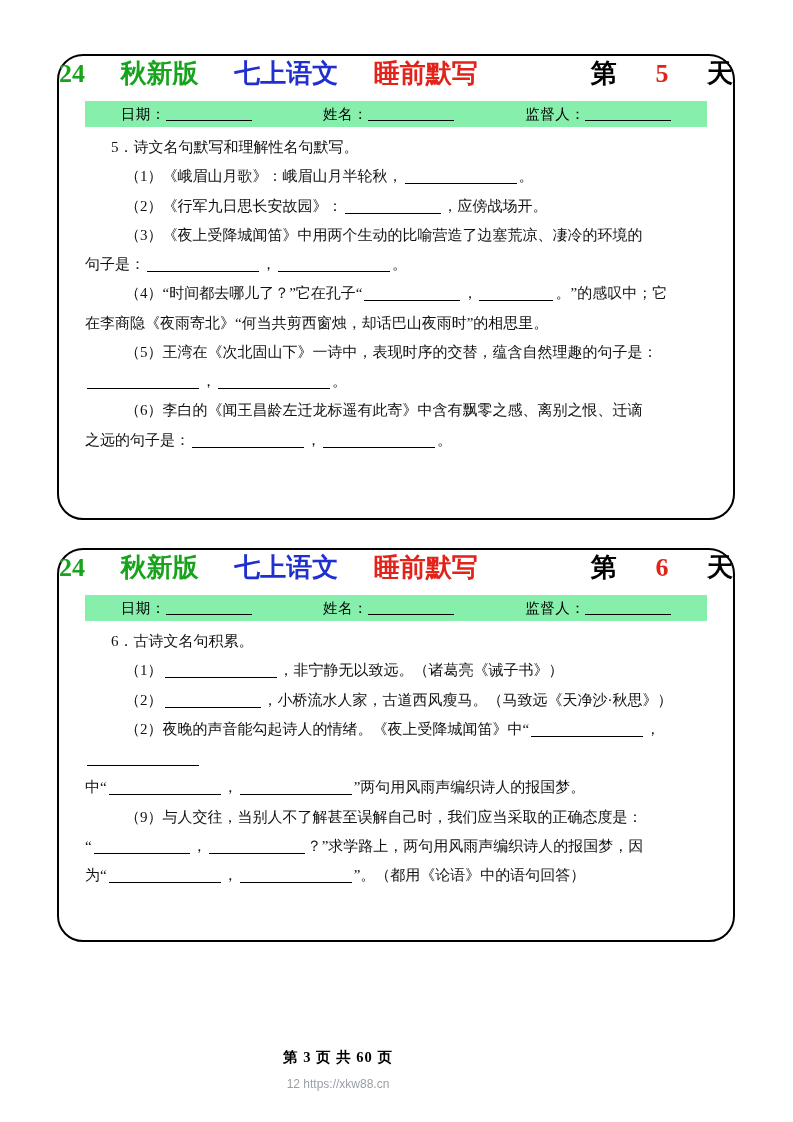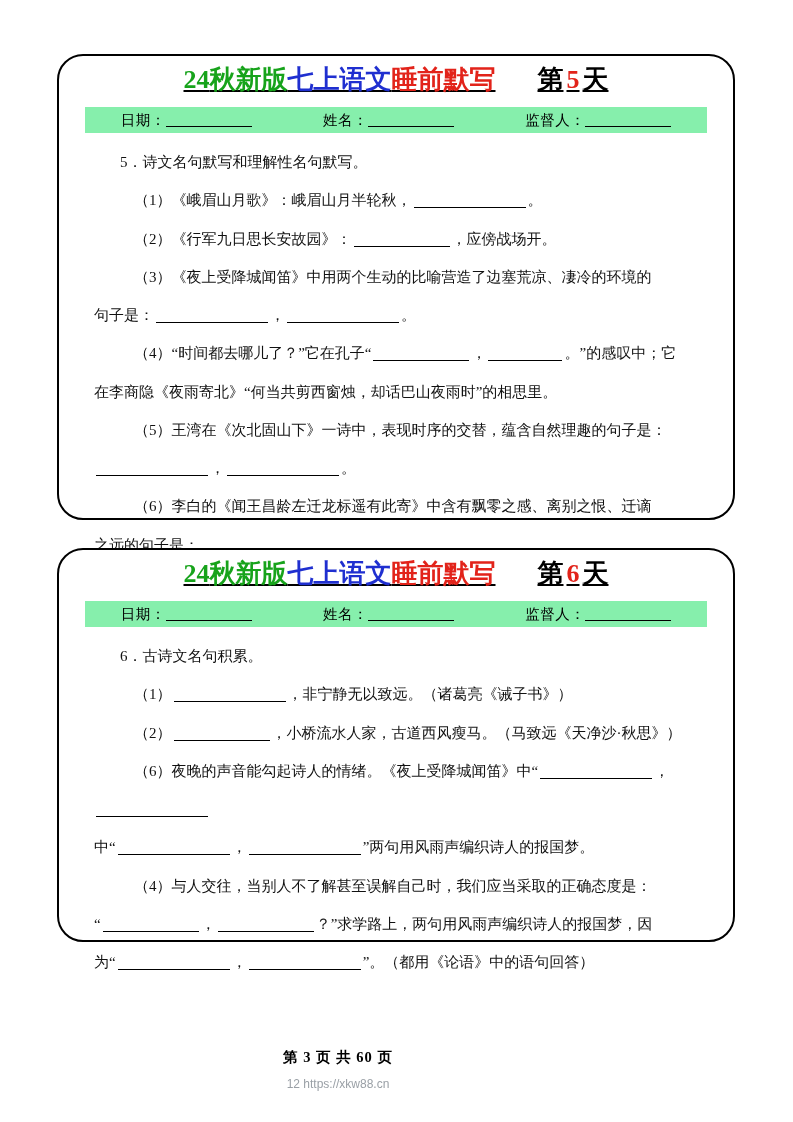--- a/index.html
+++ b/index.html
@@ -31,25 +31,24 @@
     border-radius: 26px;
     box-sizing: border-box;
     background: #ffffff;
   }
   #card-1 { top: 54px; height: 466px; }
   #card-2 { top: 548px; height: 394px; }
 
   .title-row {
     display: flex;
     align-items: baseline;
-    justify-content: center;
-    padding-top: 6px;
+    justify-content: space-between;
+    padding-top: 0;
     padding-bottom: 6px;
     white-space: nowrap;
-    text-decoration: underline;
   }
   .t-seg {
     font-family: "Liberation Serif", "DejaVu Serif", serif;
     font-weight: bold;
     font-size: 26px;
     letter-spacing: 0px;
   }
   .t-green { color: #17a31b; }
   .t-blue  { color: #1f2fd0; }
   .t-red   { color: #e2231a; }
@@ -70,21 +69,21 @@
   .info-item { white-space: nowrap; }
   .ul { display: inline-block; border-bottom: 1px solid #000; min-width: 86px; height: 14px; vertical-align: -2px; }
 
   .body-text {
     padding: 6px 26px 0 26px;
     font-size: 15px;
     line-height: 1.95;
     color: #111;
   }
   .p {
-    margin: 9px;
+    margin: 0;
     text-indent: 0;
   }
   .p.indent1 { padding-left: 26px; }
   .p.indent2 { padding-left: 40px; }
   .blank-s { display: inline-block; border-bottom: 1px solid #000; width: 74px; height: 14px; vertical-align: -3px; margin: 0 2px; }
   .blank-m { display: inline-block; border-bottom: 1px solid #000; width: 96px; height: 14px; vertical-align: -3px; margin: 0 2px; }
   .blank-l { display: inline-block; border-bottom: 1px solid #000; width: 112px; height: 14px; vertical-align: -3px; margin: 0 2px; }
 
   .footer {
     position: absolute;
@@ -168,25 +167,25 @@
       <span class="info-item"><span>监督人：</span><span class="ul"></span></span>
     </div>
 
     <div class="body-text">
       <p class="p indent1">6．古诗文名句积累。</p>
 
       <p class="p indent2"><span>（1）</span><span class="blank-l"></span><span>，非宁静无以致远。（诸葛亮《诫子书》）</span></p>
 
       <p class="p indent2"><span>（2）</span><span class="blank-m"></span><span>，小桥流水人家，古道西风瘦马。（马致远《天净沙·秋思》）</span></p>
 
-      <p class="p indent2"><span>（6）夜晚的声音能勾起诗人的情绪。《夜上受降城闻笛》中“</span><span class="blank-l"></span>，</p>
+      <p class="p indent2"><span>（2）夜晚的声音能勾起诗人的情绪。《夜上受降城闻笛》中“</span><span class="blank-l"></span>，</p>
       <p class="p"><span class="blank-l"></span></p>
       <p class="p"><span>中“</span><span class="blank-l"></span>，<span class="blank-l"></span><span>”两句用风雨声编织诗人的报国梦。</span></p>
 
-      <p class="p indent2">（4）与人交往，当别人不了解甚至误解自己时，我们应当采取的正确态度是：</p>
+      <p class="p indent2">（9）与人交往，当别人不了解甚至误解自己时，我们应当采取的正确态度是：</p>
       <p class="p"><span>“</span><span class="blank-m"></span>，<span class="blank-m"></span><span>？”求学路上，两句用风雨声编织诗人的报国梦，因</span></p>
       <p class="p"><span>为“</span><span class="blank-l"></span>，<span class="blank-l"></span><span>”。（都用《论语》中的语句回答）</span></p>
     </div>
   </div>
 
   <div class="footer">
     <div class="pg">第 3 页 共 60 页</div>
     <div class="wm">12 https://xkw88.cn</div>
   </div>
 

